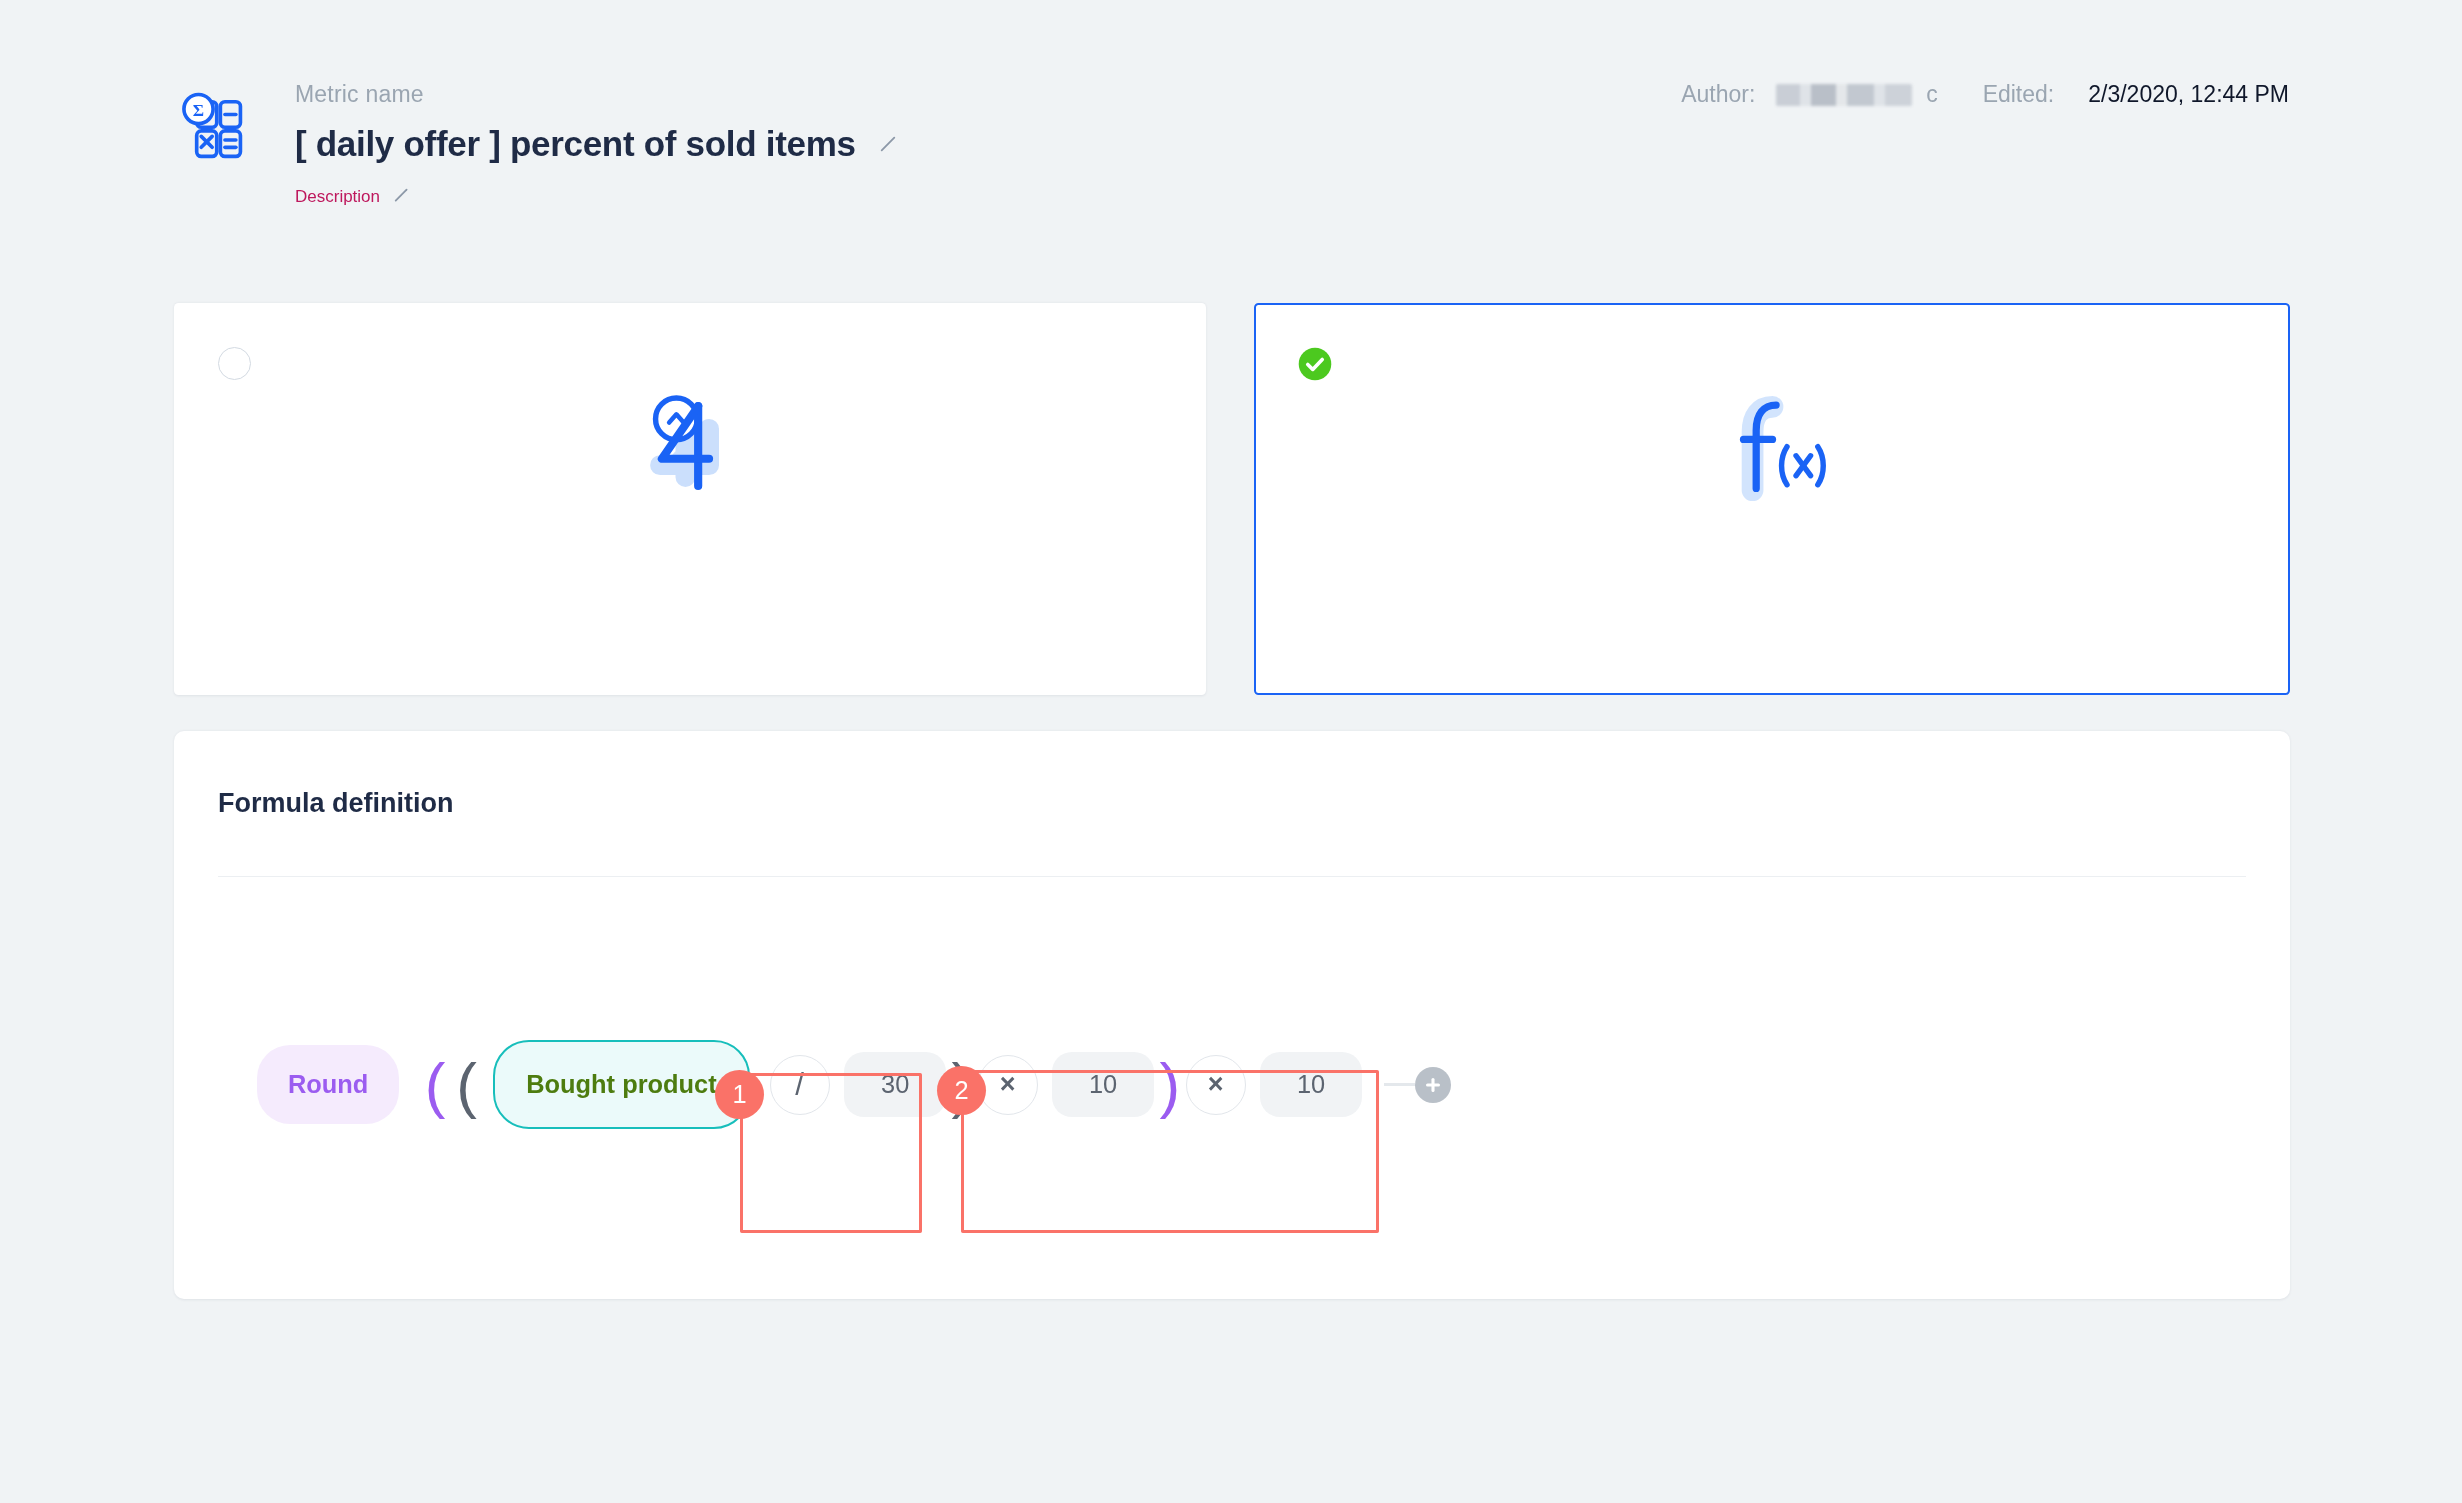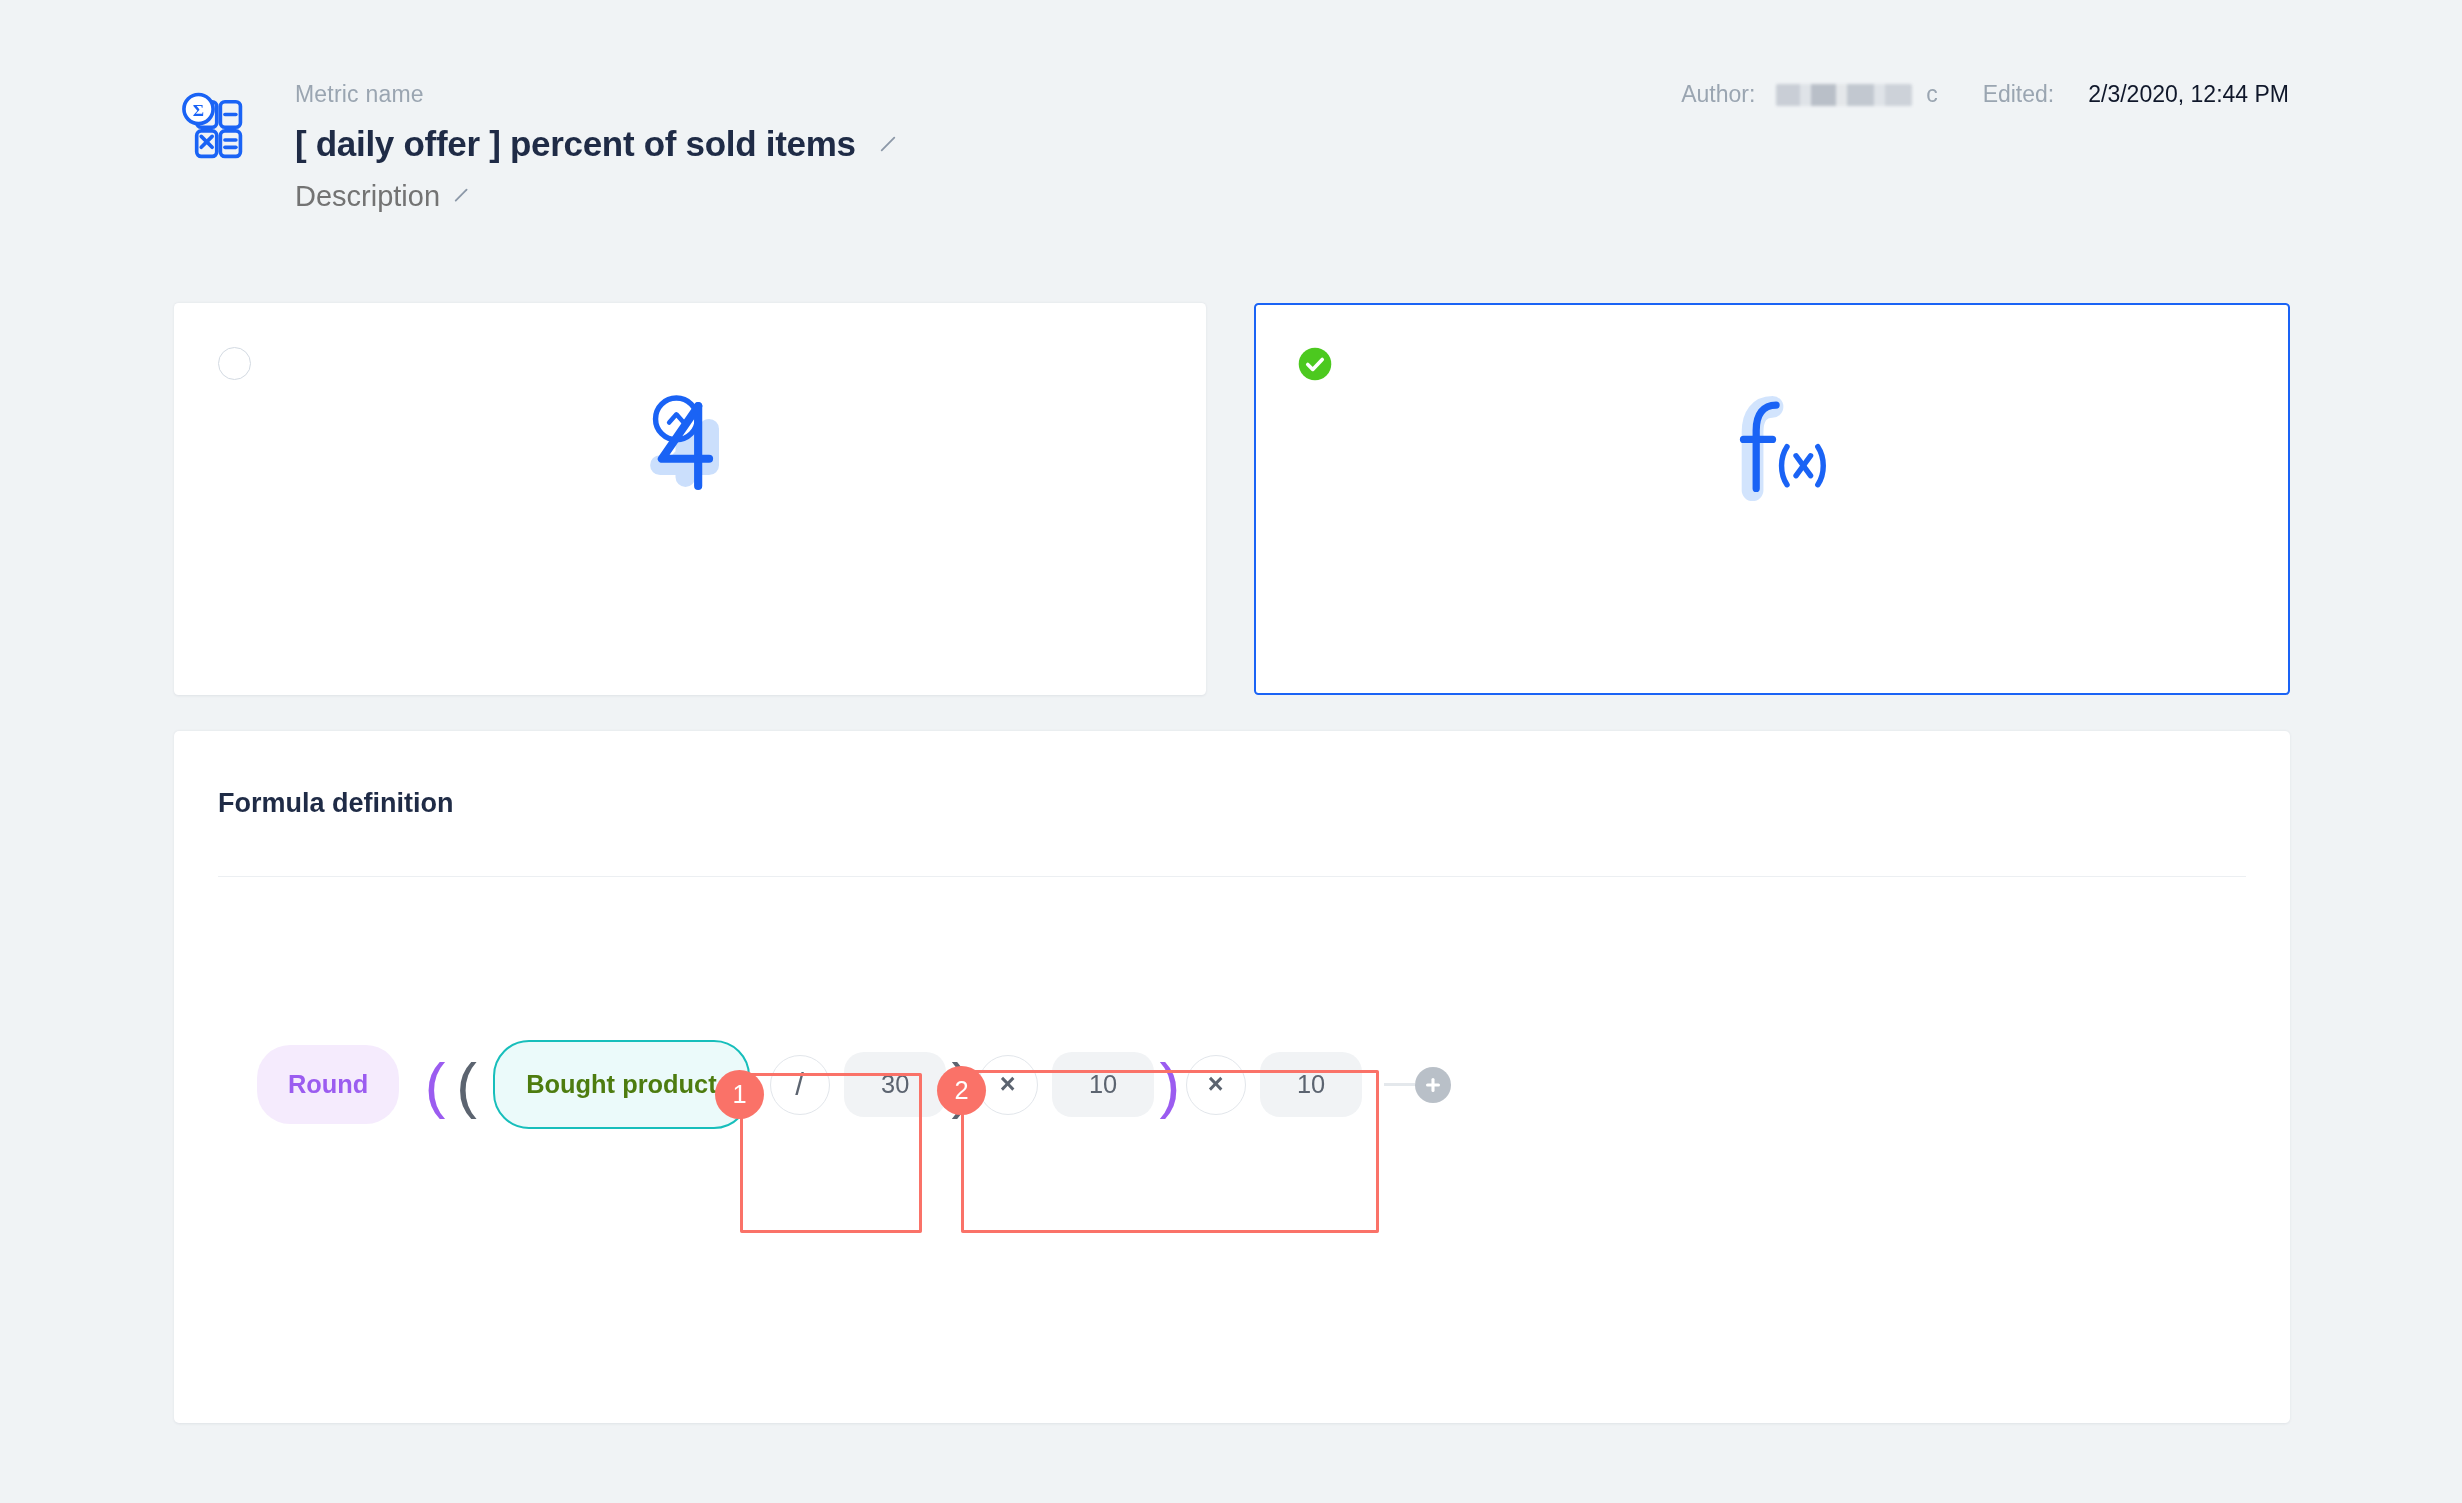--- a/index.html
+++ b/index.html
@@ -69,22 +69,22 @@
   }
 
   .description-row {
     display: flex;
     align-items: center;
     gap: 12.7px;
     margin-top: 16.3px;
   }
 
   .description-label {
-    font-size: 29px;
-    color: #737373;
+    font-size: 17px;
+    color: #be185d;
     line-height: 29px;
   }
 
   .author-block {
     position: absolute;
     right: 173px; top: 80px;
     display: flex;
     align-items: center;
     gap: 12px;
     font-size: 23px;
@@ -176,23 +176,23 @@
 
   
   .type-card .card-title { top: 519px; }
   .type-card .card-desc  { top: 567px; }
 
   
   .formula-panel {
     position: absolute;
     left: 174px; top: 731px;
     width: 2116px;
-    height: 692px;
+    height: 568px;
     background: #FFFFFF;
-    border-radius: 5px;
+    border-radius: 10px;
     box-shadow: 0 0.9px 2.7px rgba(25,40,70,.08);
   }
 
   .formula-heading {
     position: absolute;
     left: 44px; top: 54px;
     font-size: 27px;
     font-weight: 700;
     color: #1F2B46;
     line-height: 36px;

